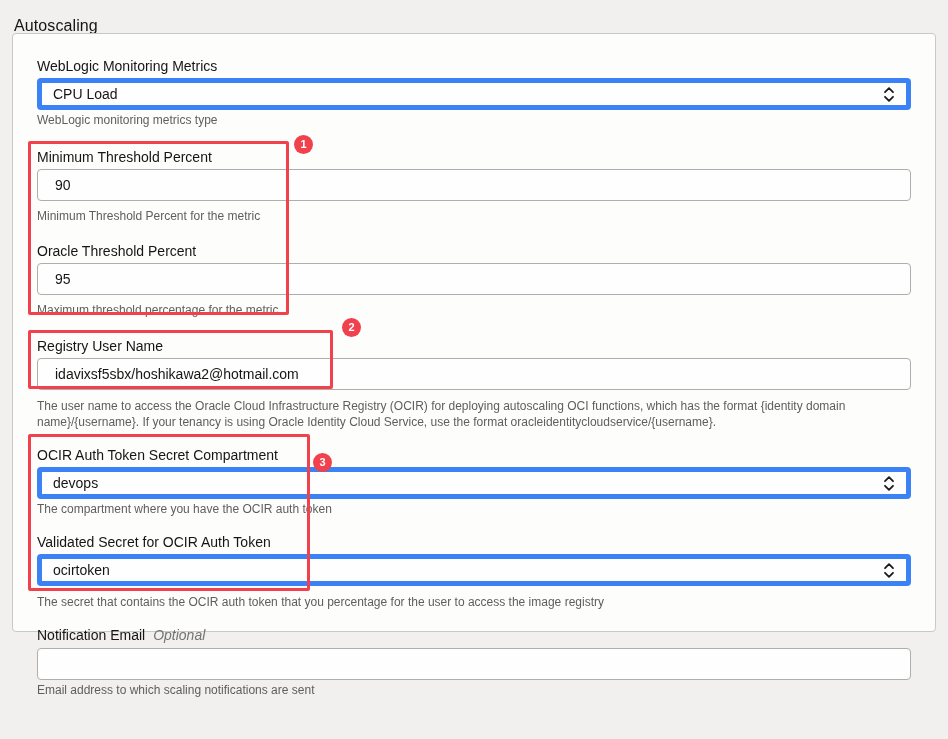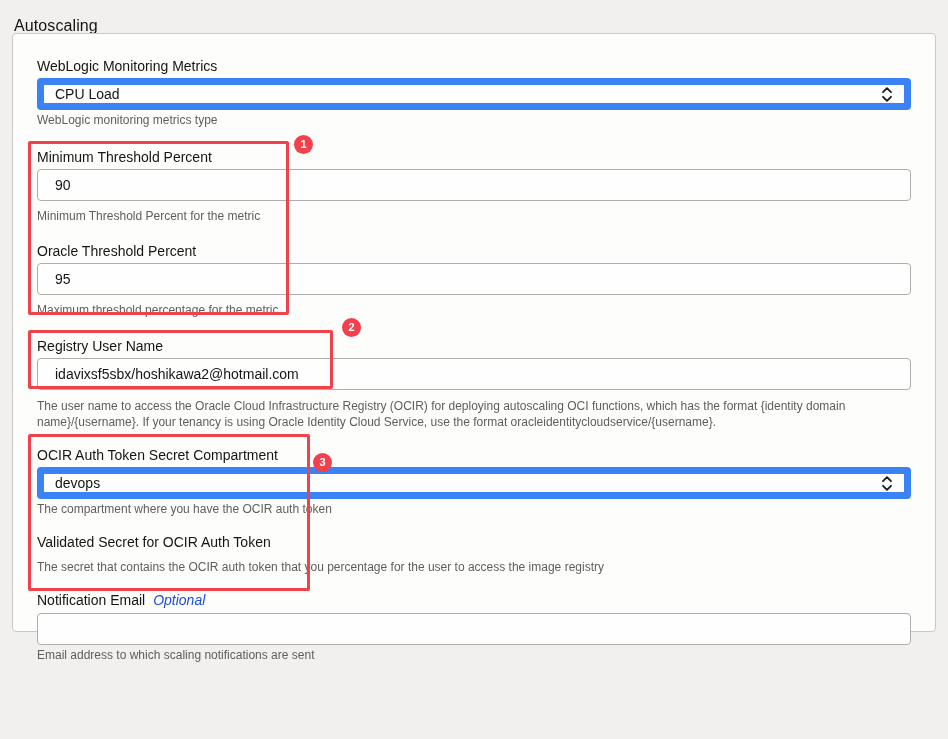--- a/index.html
+++ b/index.html
@@ -24,37 +24,37 @@
     background: #fdfdfb;
     border: 1px solid #c9c8c5;
     border-radius: 4px;
     padding: 23px 24px 0 24px;
   }
 
   .lbl {
     display: block;
     font-size: 14px; line-height: 18px; color: #161513;
   }
-  .lbl .optional { font-style: italic; color: #1d4ed8; margin-left: 8px; }
+  .lbl .optional { font-style: italic; color: #737373; margin-left: 8px; }
 
   .txt {
     display: block; width: 100%; height: 32px;
     border: 1px solid #b0aeab; border-radius: 4px;
     background: #fefefe;
     padding: 0 17px;
     font-family: "Liberation Sans", "DejaVu Sans", sans-serif;
     font-size: 14px; color: #161513;
     margin-top: 3px;
     outline: none;
   }
 
   .select {
     display: flex; align-items: center; justify-content: space-between;
     width: 100%; height: 32px;
-    border: 7px solid #3b82f6; border-radius: 4px;
+    border: 5px solid #3b82f6; border-radius: 4px;
     background: #fefefe;
     padding: 0 11px;
     margin-top: 3px;
     cursor: pointer;
   }
   .select .sel-val { font-size: 14px; color: #161513; }
   .select .chev { display: flex; align-items: center; }
 
   .helper {
     font-size: 12px; line-height: 16px; color: #5f5e5c;
@@ -147,20 +147,29 @@
               <polyline points="2,6.2 6,2.2 10,6.2" fill="none" stroke="#1a1a1a" stroke-width="1.8" stroke-linecap="round" stroke-linejoin="round"></polyline>
               <polyline points="2,10.8 6,14.8 10,10.8" fill="none" stroke="#1a1a1a" stroke-width="1.8" stroke-linecap="round" stroke-linejoin="round"></polyline>
             </svg>
         </span>
       </div>
       <div class="helper">The compartment where you have the OCIR auth token</div>
     </div>
 
     <div class="field f-secret">
       <span class="lbl">Validated Secret for OCIR Auth Token</span>
+      <div class="select">
+        <span class="sel-val">ocirtoken</span>
+        <span class="chev">
+          <svg width="12" height="17" viewBox="0 0 12 17">
+              <polyline points="2,6.2 6,2.2 10,6.2" fill="none" stroke="#1a1a1a" stroke-width="1.8" stroke-linecap="round" stroke-linejoin="round"></polyline>
+              <polyline points="2,10.8 6,14.8 10,10.8" fill="none" stroke="#1a1a1a" stroke-width="1.8" stroke-linecap="round" stroke-linejoin="round"></polyline>
+            </svg>
+        </span>
+      </div>
       <div class="helper">The secret that contains the OCIR auth token that you percentage for the user to access the image registry</div>
     </div>
 
     <div class="field f-email">
       <span class="lbl"><span>Notification Email</span><span class="optional">Optional</span></span>
       <input class="txt" type="text" value="" style="">
       <div class="helper">Email address to which scaling notifications are sent</div>
     </div>
 
   </div>

